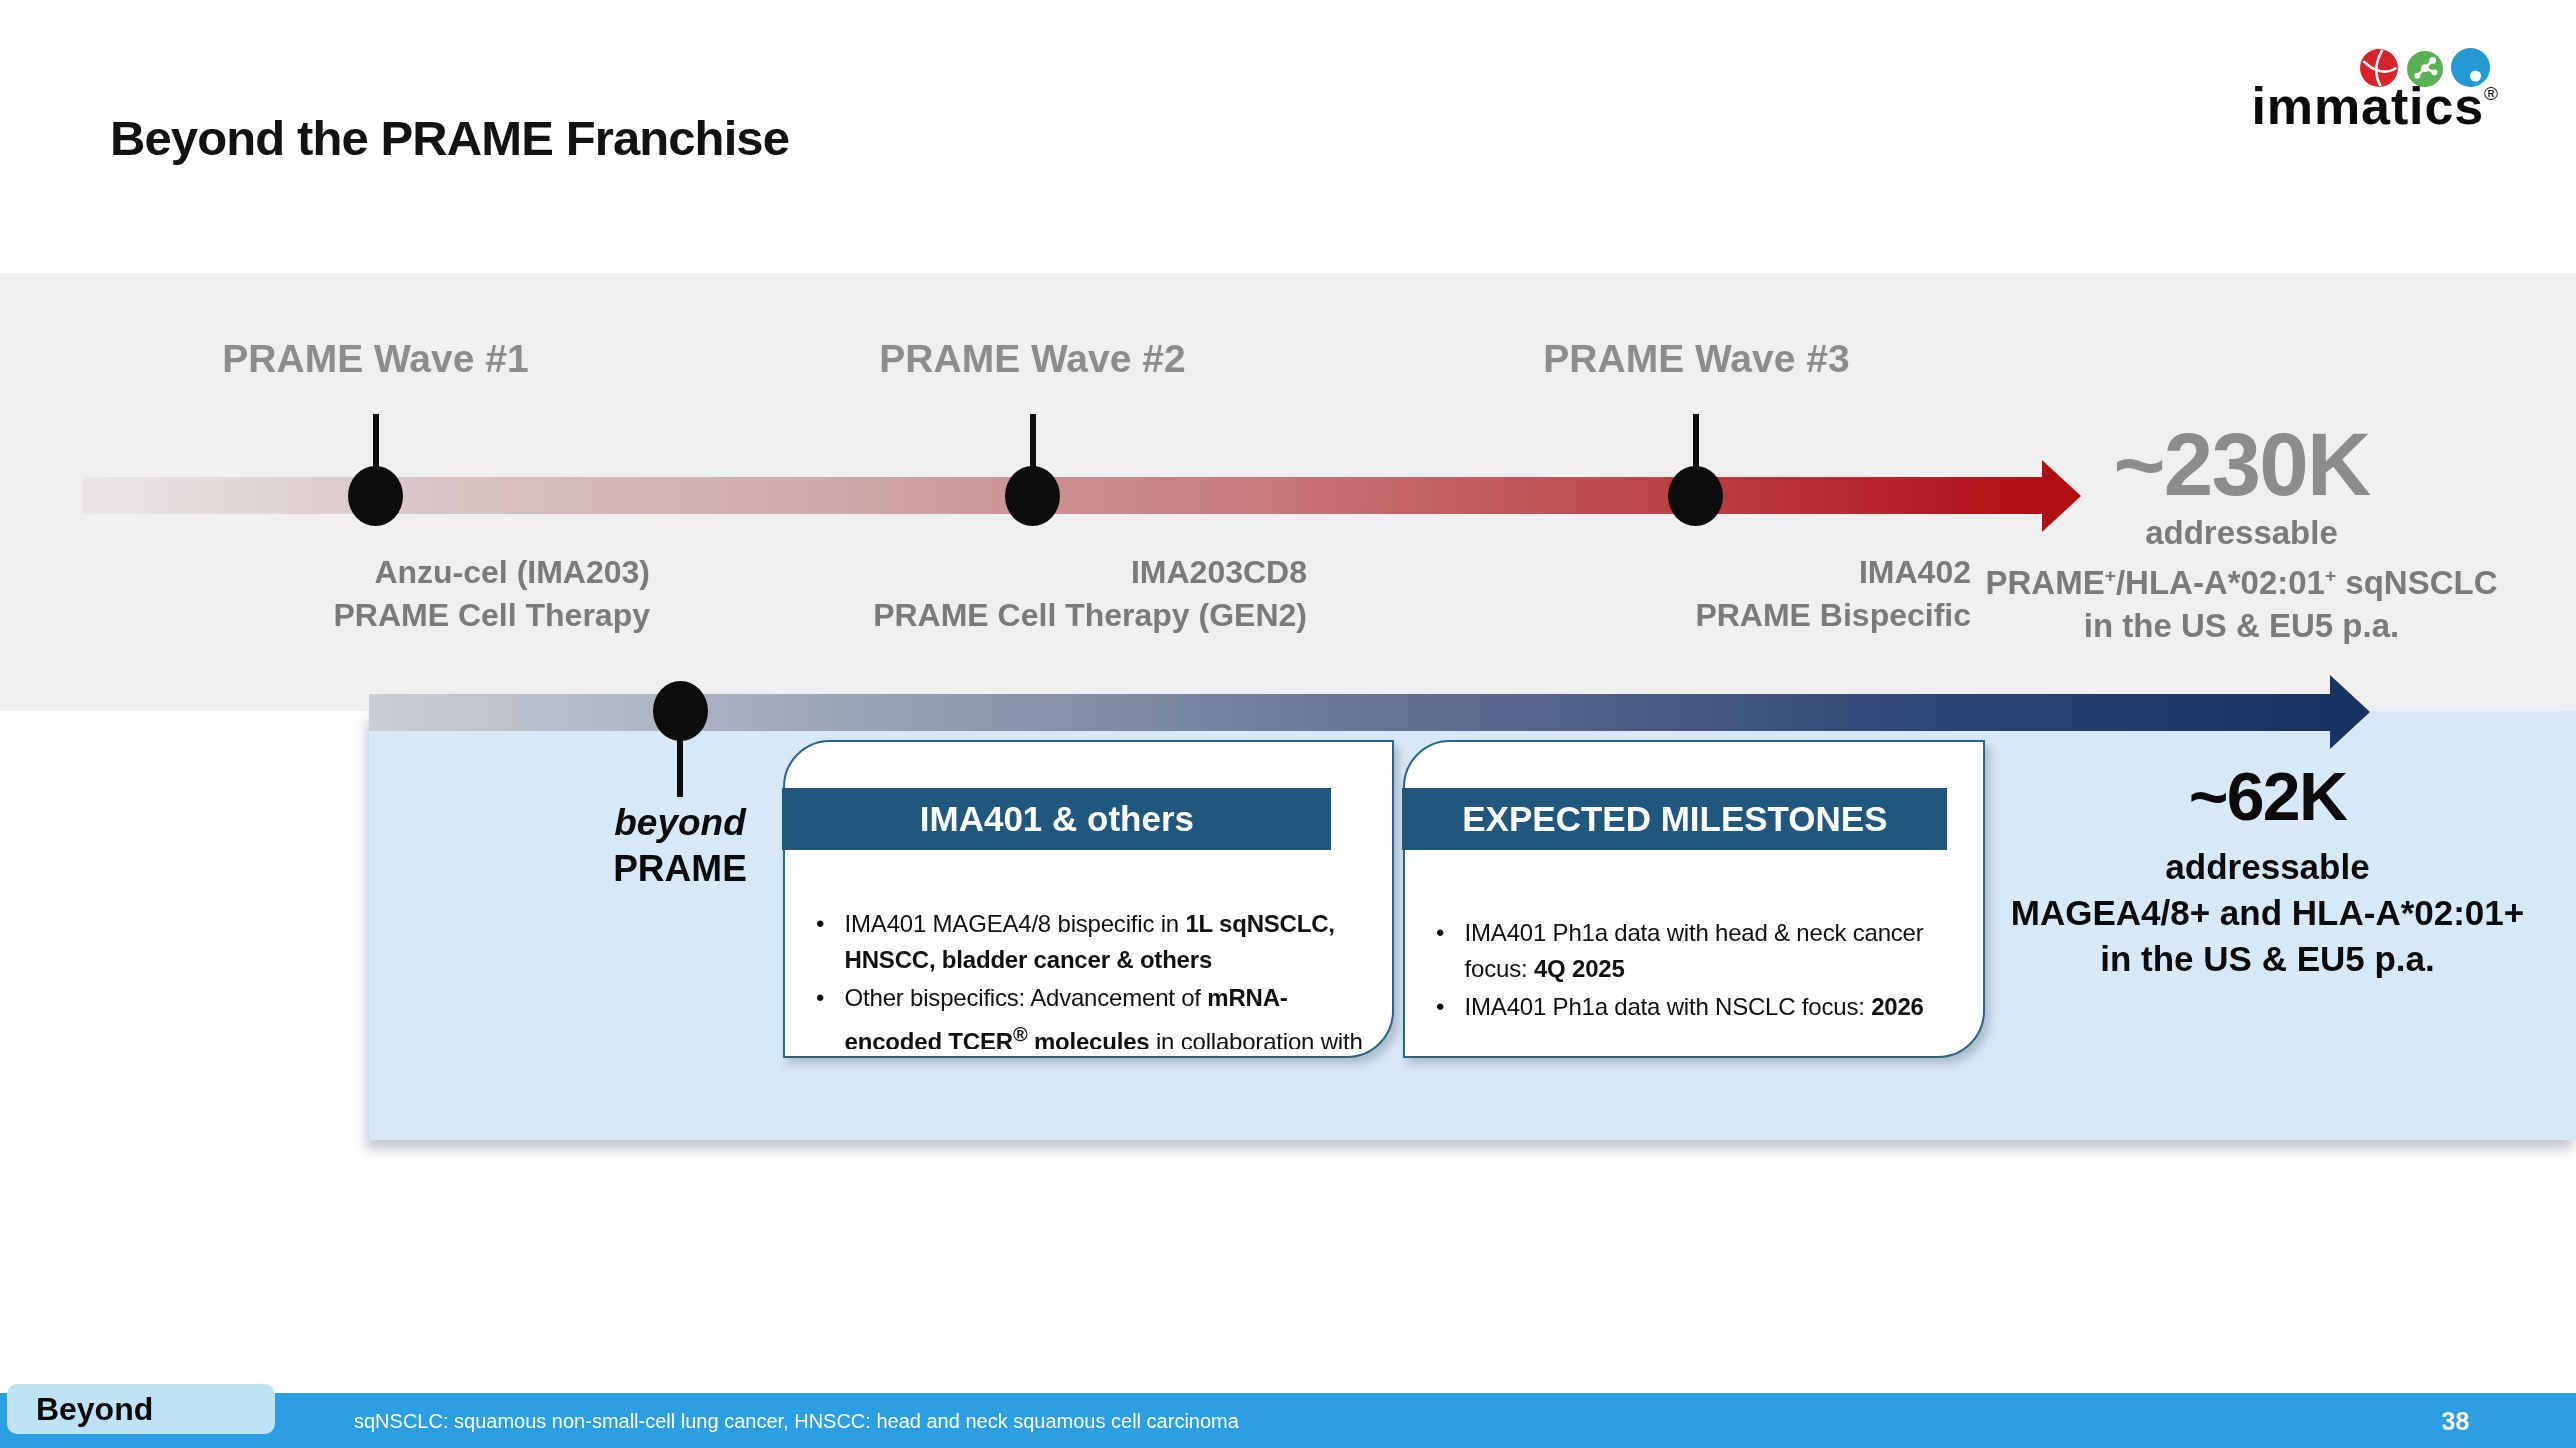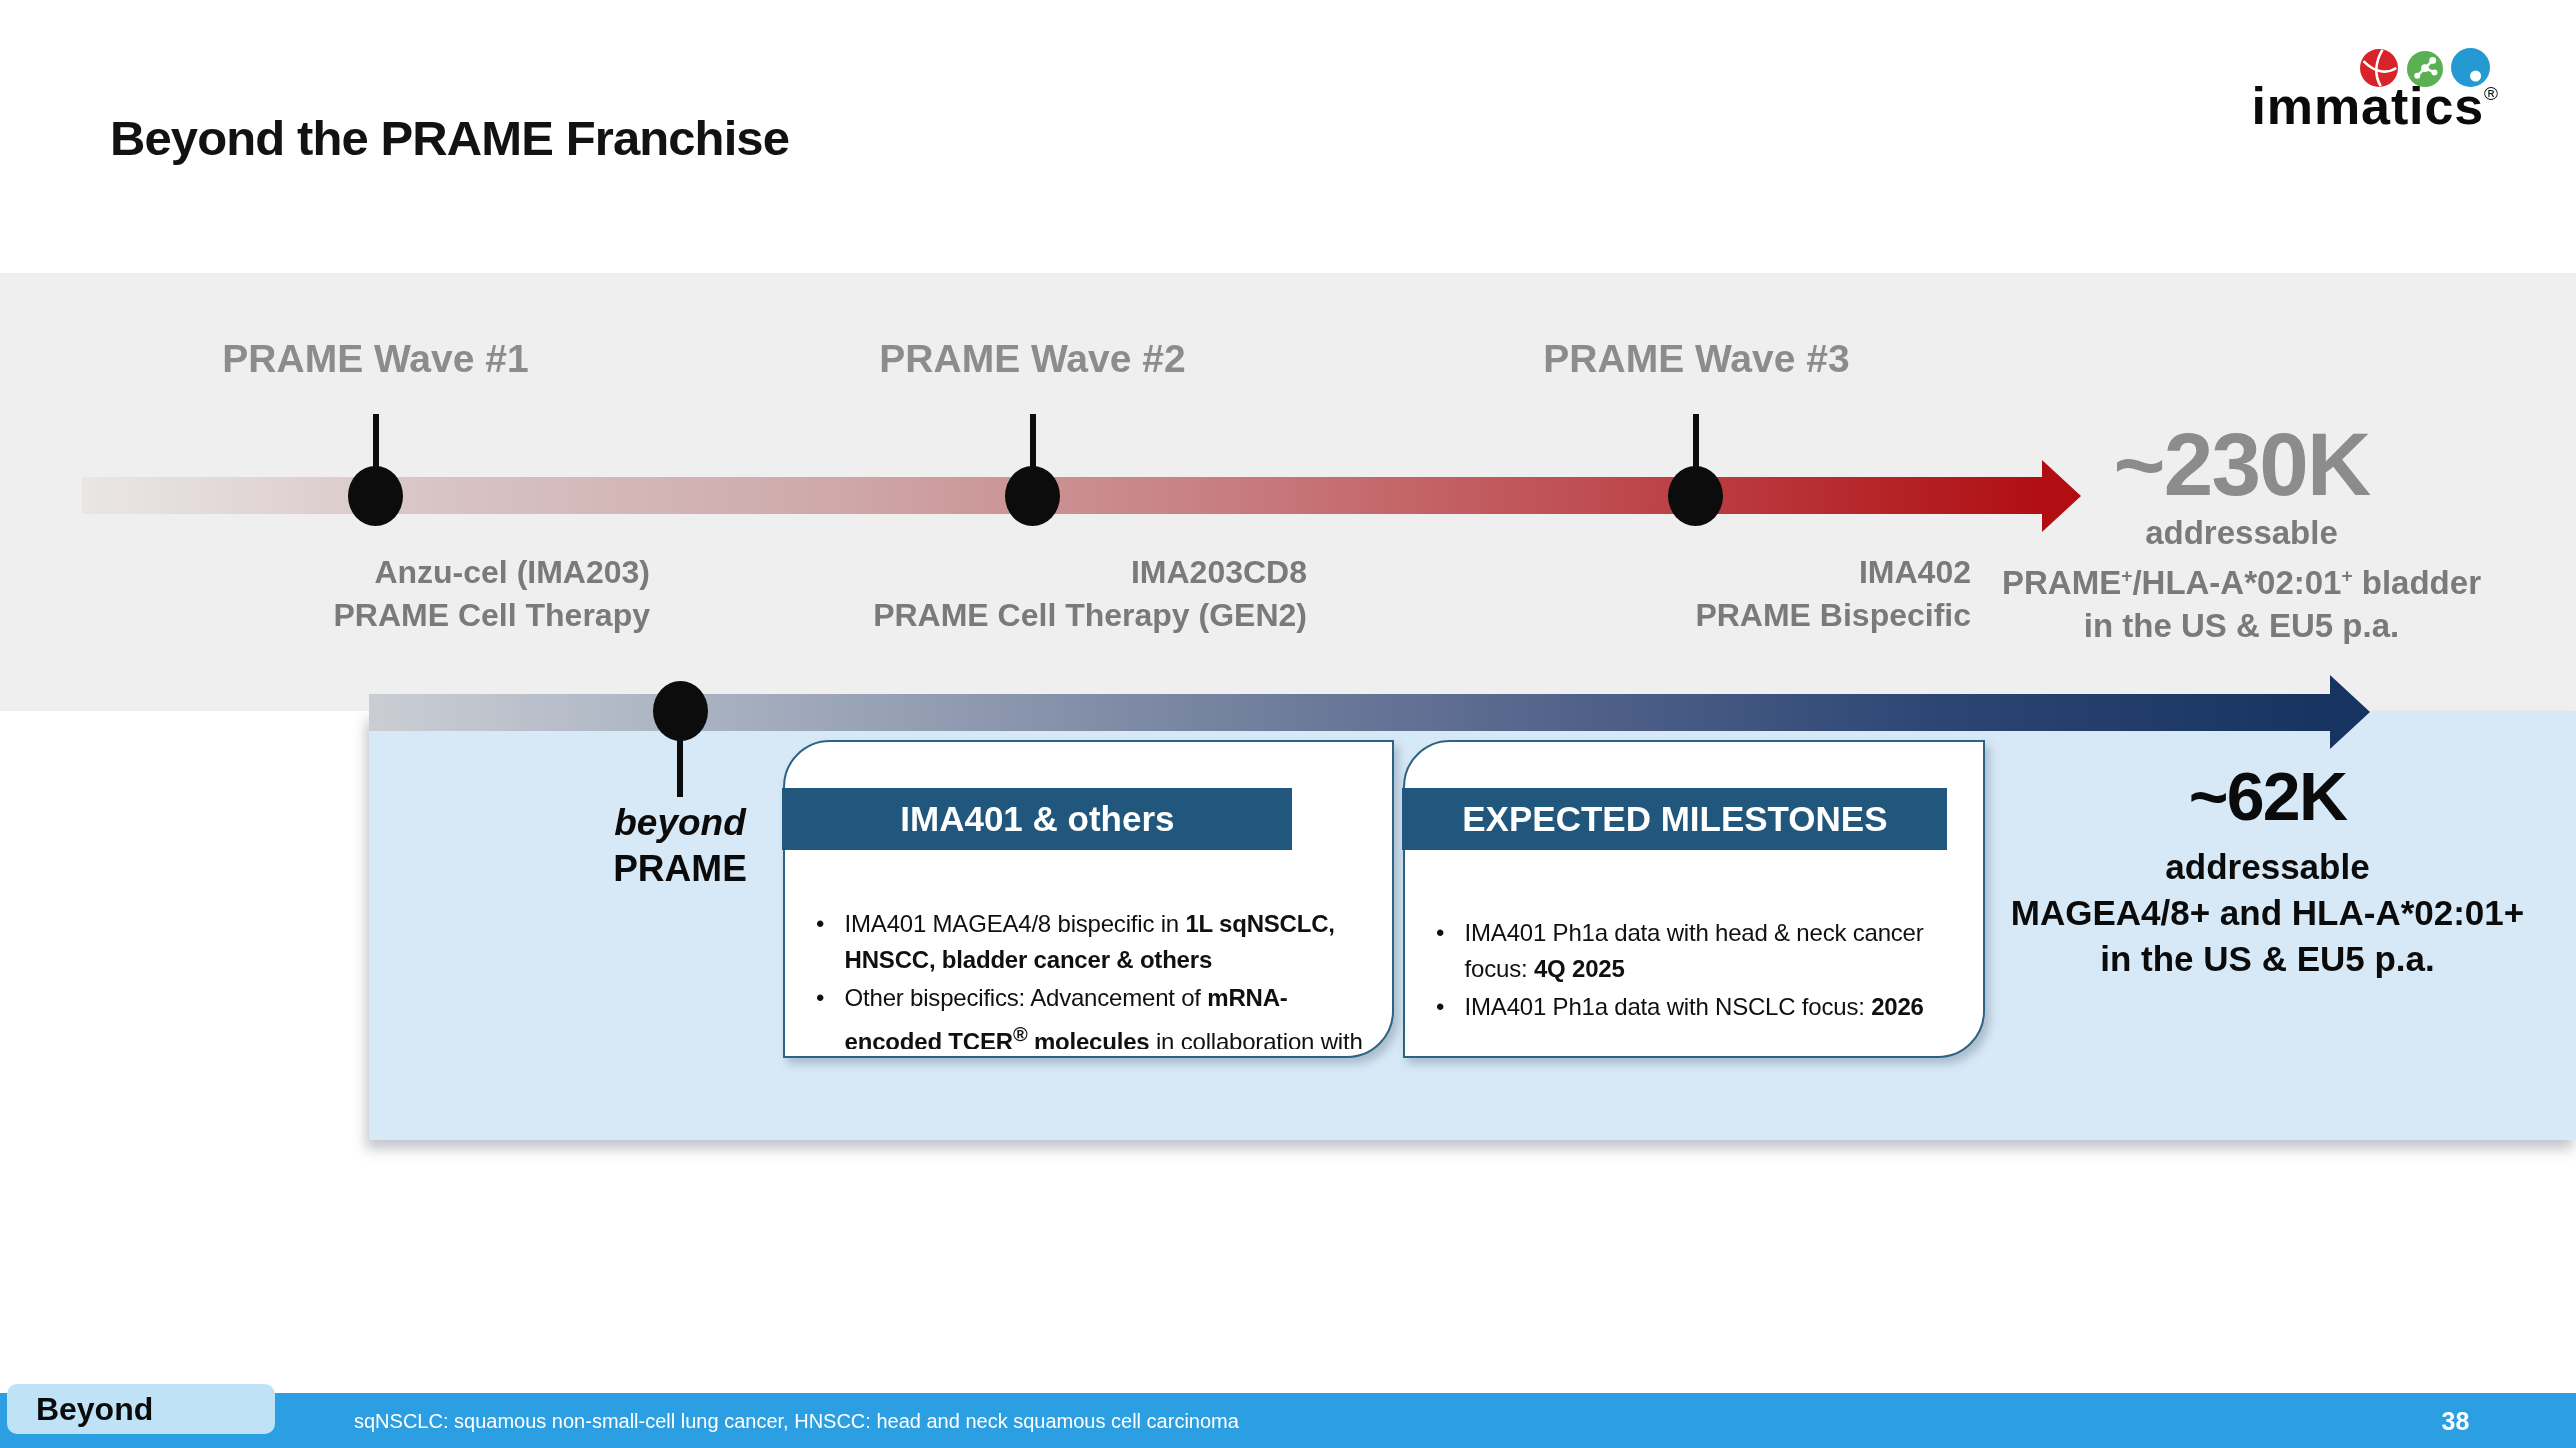--- a/index.html
+++ b/index.html
@@ -51,21 +51,21 @@
         border-radius:47px 0 47px 0;box-shadow:4.3px 6px 8.6px rgba(90,110,130,0.35);}
   .ibox-header{position:absolute;left:-2.6px;top:46px;height:62px;background:#21577C;color:#ffffff;
         font-size:35px;font-weight:700;text-align:center;line-height:62px;}
   .ibox-body{position:absolute;top:118px;left:20.6px;right:12px;bottom:6.9px;overflow:hidden;margin-top:46px;}
   .ibox-body ul{margin:0;padding:0;list-style:none;}
   .ibox-body li{position:relative;padding-left:39px;font-size:24px;line-height:36px;color:#101010;
         letter-spacing:-0.2px;margin-bottom:1.7px;}
   .ibox-body li::before{content:"\2022";position:absolute;left:10.3px;}
   .b{font-weight:700;}
   .box1{left:783px;width:607px;}
-  .box1 .ibox-header{width:510px;}
+  .box1 .ibox-header{width:549px;}
   .box2{left:1403px;width:578px;}
   .box2 .ibox-header{width:545px;}
   .box2 .ibox-body{top:127px;right:34px;}
 
   .stat62{position:absolute;left:1984px;top:735px;width:567px;text-align:center;color:#0b0b0b;}
   .stat62 .val{font-size:68px;font-weight:700;line-height:96px;letter-spacing:-1.7px;margin-top:13px;}
   .stat62 .ln{font-size:35px;font-weight:700;line-height:46px;}
 
   
   .footer{position:absolute;left:0;top:1393px;width:2576px;height:56px;background:#2B9FE2;}
@@ -132,21 +132,21 @@
   <div class="marker-stem-up" style="left:1693px;"></div>
   <div class="marker-dot" style="left:1668px;"></div>
   <div class="wave-sub" style="left:1421px;">
     <div>IMA402</div>
     <div>PRAME Bispecific</div>
   </div>
 
   <div class="stat230">
     <div class="val">~230K</div>
     <div class="ln">addressable</div>
-    <div class="ln"><span>PRAME</span><sup>+</sup><span>/HLA-A*02:01</span><sup>+</sup><span> bladder</span></div>
+    <div class="ln"><span>PRAME</span><sup>+</sup><span>/HLA-A*02:01</span><sup>+</sup><span> sqNSCLC</span></div>
     <div class="ln">in the US &amp; EU5 p.a.</div>
   </div>
 
   <div class="panel"></div>
 
   <div class="blue-band"></div>
   <div class="blue-head"></div>
 
   <div class="beyond-dot"></div>
   <div class="beyond-stem"></div>

